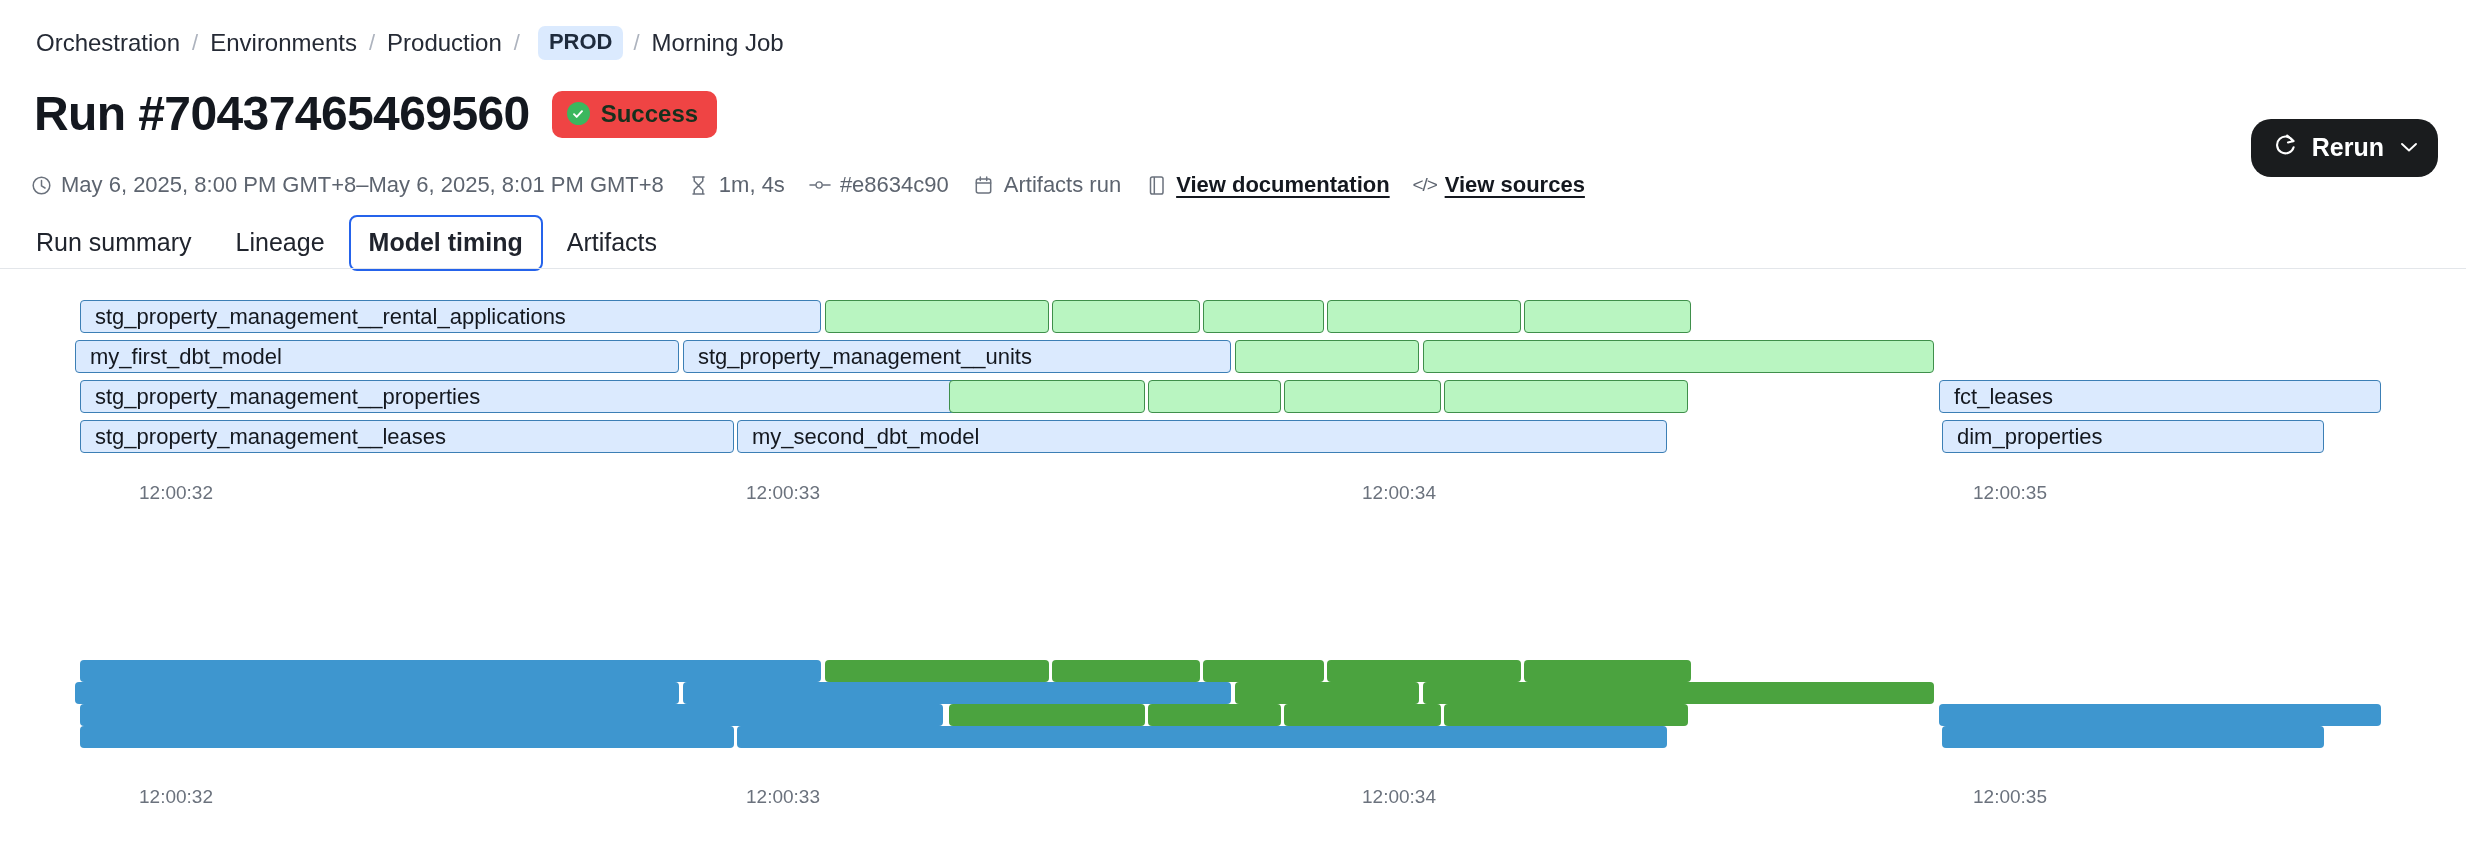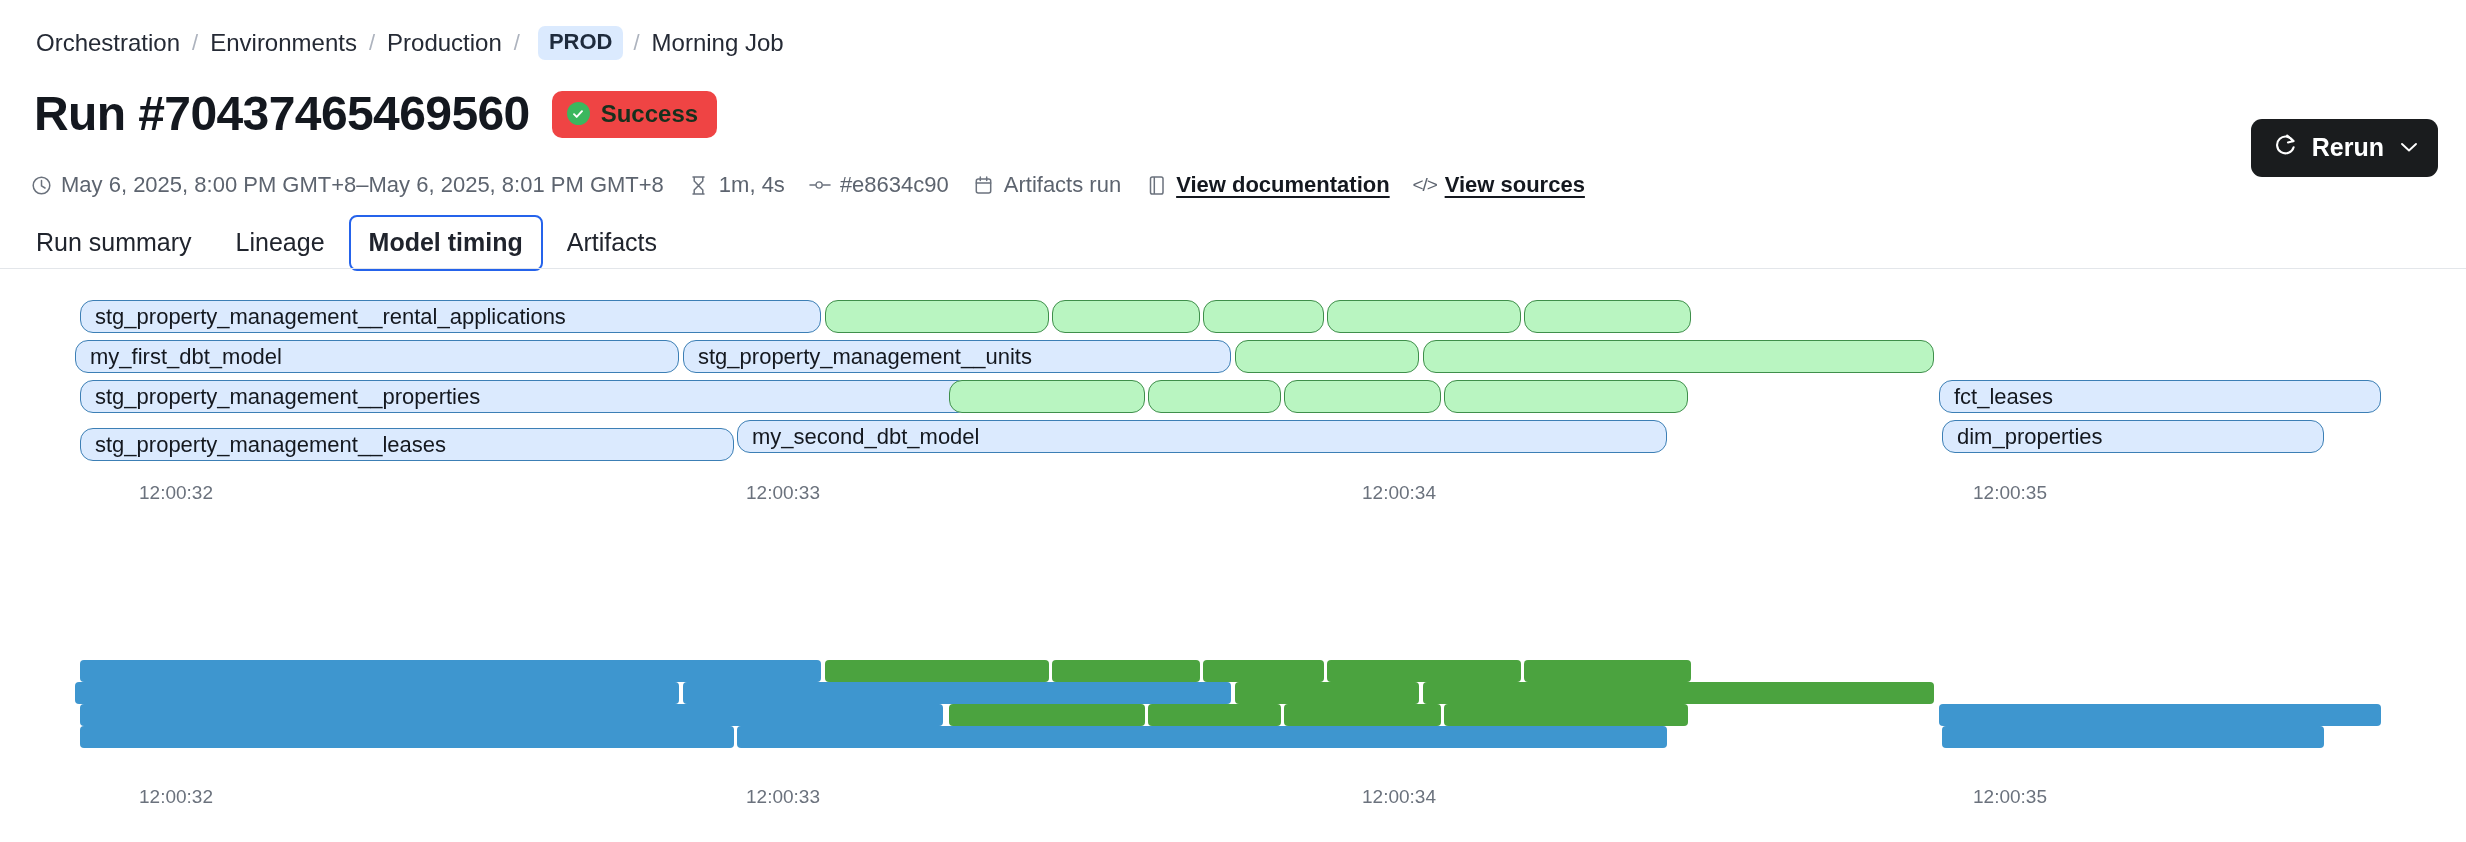--- a/index.html
+++ b/index.html
@@ -127,37 +127,37 @@
   
   .rerun-btn {
     position: absolute;
     right: 28px;
     top: 119px;
     display: flex;
     align-items: center;
     gap: 14px;
     background: #1a1c1e;
     color: #ffffff;
-    border-radius: 11px;
+    border-radius: 20px;
     padding: 13px 20px 14px 22px;
     font-size: 25px;
     font-weight: 700;
     cursor: pointer;
     border: none;
     font-family: "Liberation Sans", sans-serif;
   }
   .rerun-chevron { font-size: 18px; font-weight: 400; margin-left: 2px; }
 
   
   .chart { position: absolute; left: 0; }
   .chart-pale { top: 300px; }
   .chart-solid { top: 660px; }
   .bar {
     position: absolute;
-    border-radius: 13px;
+    border-radius: 4px;
     display: flex;
     align-items: center;
     overflow: hidden;
   }
   
   .bar.pale { height: 33px; border-width: 1.5px; border-style: solid; }
   .bar.pale.blue { background: #dbeafe; border-color: #3c7fb5; }
   .bar.pale.green { background: #b9f5c1; border-color: #3f8f4b; }
   .bar-label {
     font-size: 22px;
@@ -321,21 +321,21 @@
       </div>
       <div class="bar pale green" style="left: 949px; width: 196px; top: 0px;"></div>
       <div class="bar pale green" style="left: 1148px; width: 133px; top: 0px;"></div>
       <div class="bar pale green" style="left: 1284px; width: 157px; top: 0px;"></div>
       <div class="bar pale green" style="left: 1444px; width: 244px; top: 0px;"></div>
       <div class="bar pale blue" style="left: 1939px; width: 442px; top: 0px;">
         <span class="bar-label">fct_leases</span>
       </div>
     </div>
     <div style="position: absolute; left: 0px; right: 0px; top: 120px; height: 40px;">
-      <div class="bar pale blue" style="left: 80px; width: 654px; top: 8px;">
+      <div class="bar pale blue" style="left: 80px; width: 654px; top: 0px;">
         <span class="bar-label">stg_property_management__leases</span>
       </div>
       <div class="bar pale blue" style="left: 737px; width: 930px; top: 0px;">
         <span class="bar-label">my_second_dbt_model</span>
       </div>
       <div class="bar pale blue" style="left: 1942px; width: 382px; top: 0px;">
         <span class="bar-label">dim_properties</span>
       </div>
     </div>
     <div class="axis-rule" style="top: 166px;"></div>

